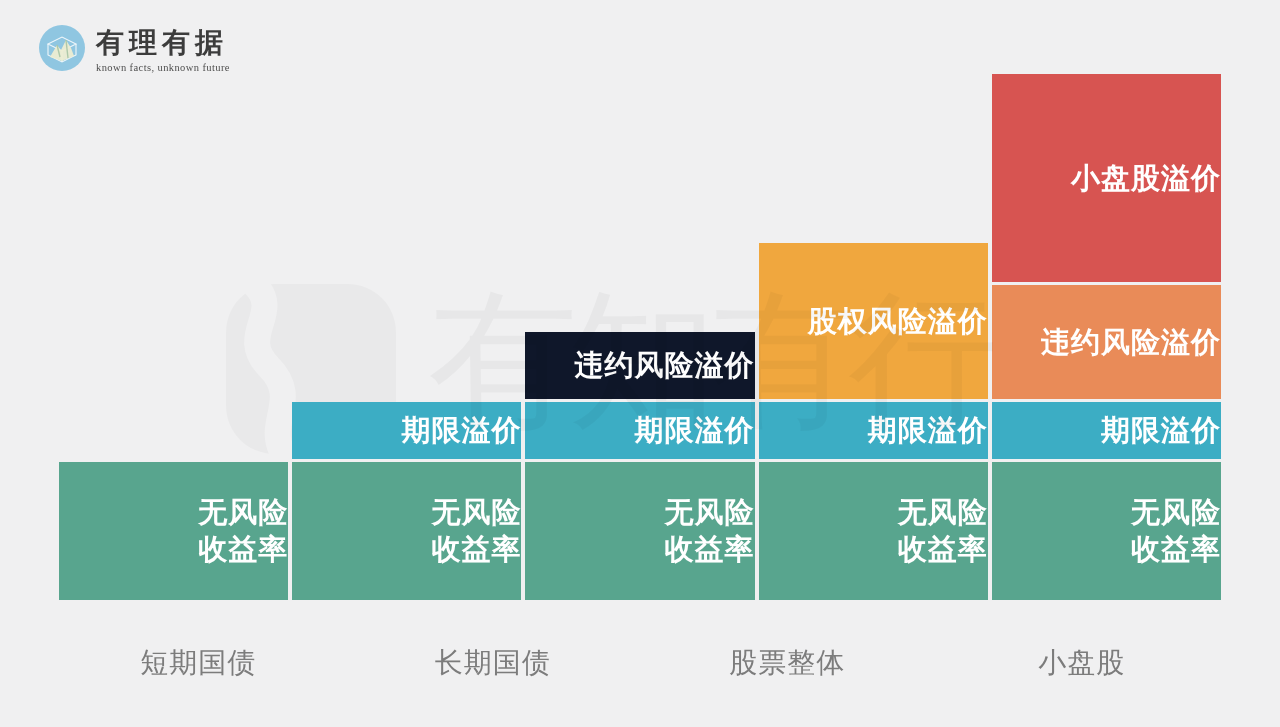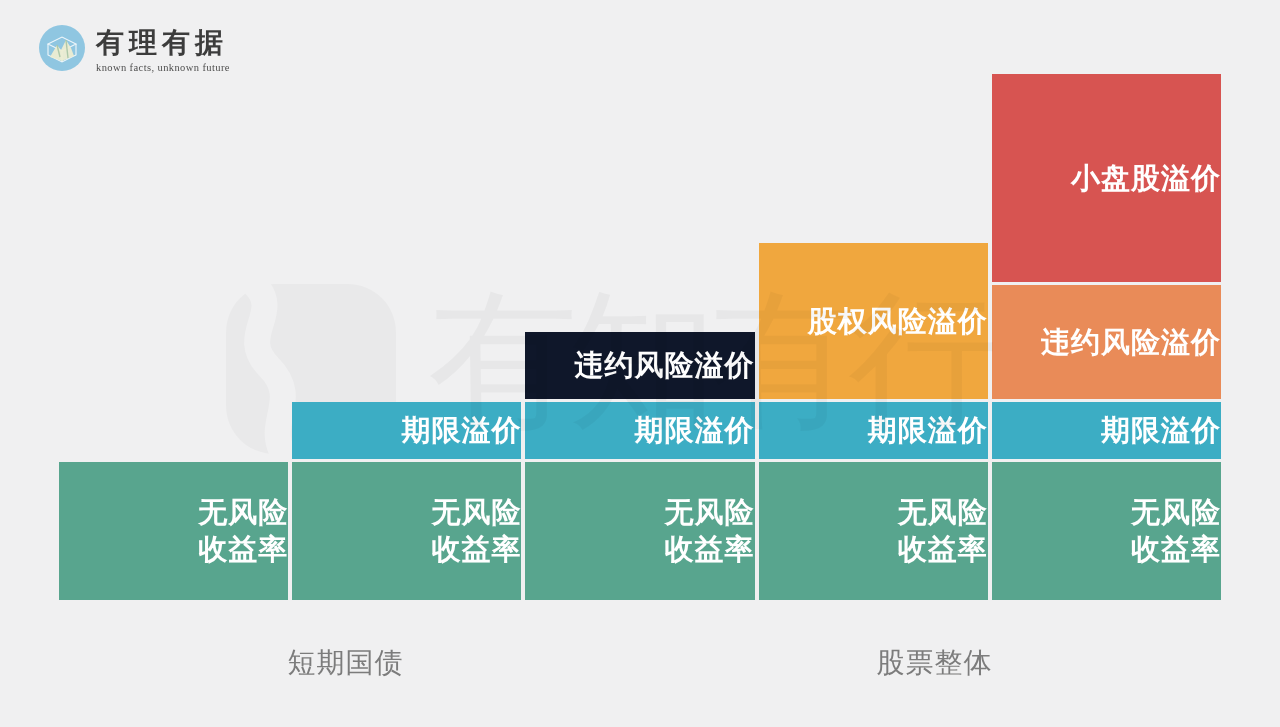--- a/index.html
+++ b/index.html
@@ -154,17 +154,19 @@
           <div class="bar-segment" style="height: 114px; background: rgb(233, 139, 88);">
             <div class="segment-label">违约风险溢价</div>
           </div>
           <div class="bar-segment" style="height: 208px; background: rgb(215, 84, 81);">
             <div class="segment-label">小盘股溢价</div>
           </div>
         </div>
       </div>
     <div class="labels-row" id="labels-row">
         <div class="category-label">短期国债</div>
+        <div class="category-label">长期国债</div>
         <div class="category-label">股票整体</div>
+        <div class="category-label">小盘股</div>
       </div>
   </div>
 
 </div>
 
 </body></html>

